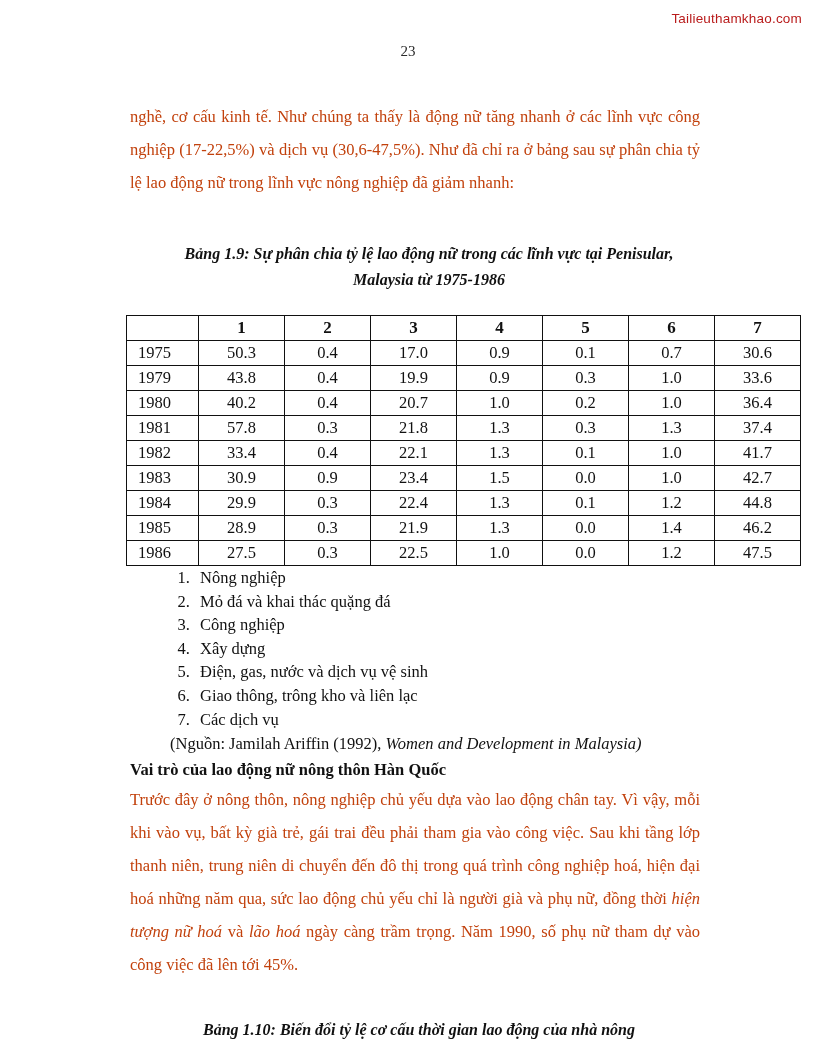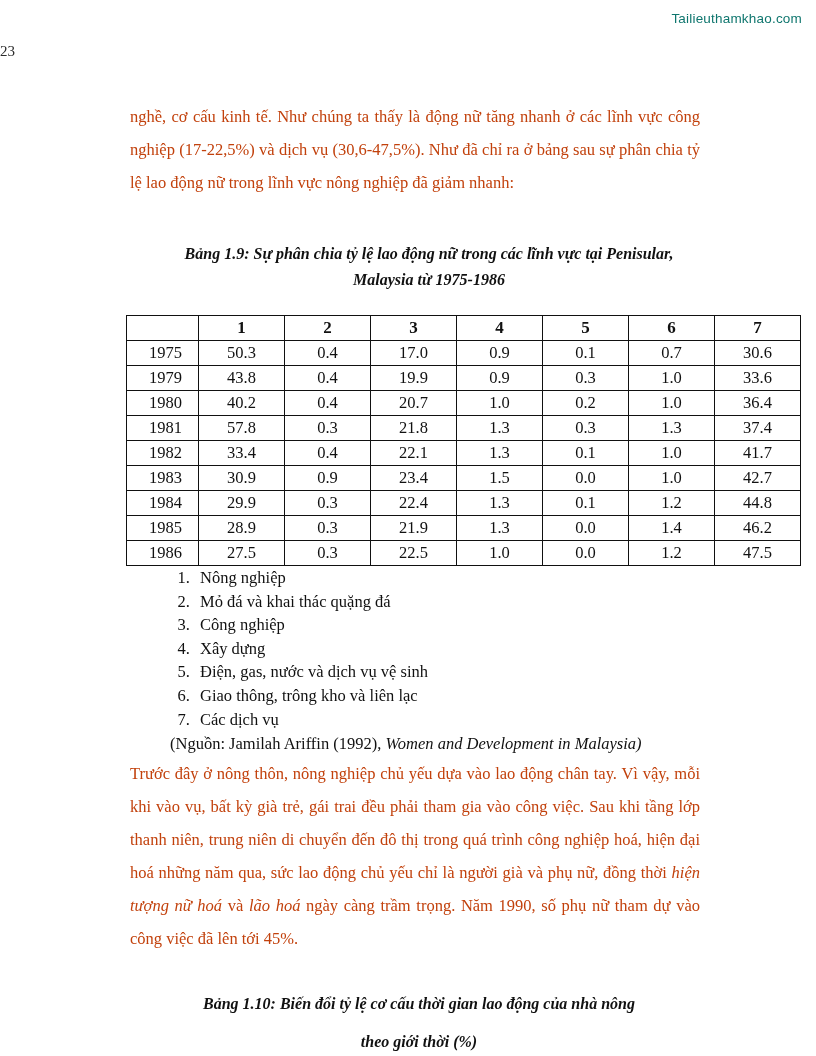--- a/index.html
+++ b/index.html
@@ -21,32 +21,32 @@
   }
 
   
   #watermark {
     position: absolute;
     top: 11px;
     right: 14px;
     font-family: "Liberation Sans", "DejaVu Sans", sans-serif;
     font-size: 13.5px;
     letter-spacing: 0.2px;
-    color: #0f766e;
+    color: #b91c1c;
     white-space: nowrap;
     user-select: none;
   }
 
   
   #page-number {
     position: absolute;
     top: 43px;
     left: 0;
     width: 816px;
-    text-align: left;
+    text-align: center;
     font-size: 15px;
     color: #2b2b2b;
   }
 
   
   #content {
     position: absolute;
     left: 130px;
     top: 100px;
     width: 570px;
@@ -100,21 +100,21 @@
   #table-1-9 col.c-year { width: 72px; }
   #table-1-9 col.c-data { width: 86px; }
   #table-1-9 thead th {
     text-align: center;
     font-weight: bold;
     font-size: 17px;
   }
   #table-1-9 thead th.blank { border-right: 1px solid #111; }
   #table-1-9 tbody td.year {
     text-align: left;
-    padding-left: 22px;
+    padding-left: 11px;
   }
   #table-1-9 tbody td.val {
     text-align: center;
   }
 
   
   ol.legend-list {
     margin: 0;
     padding: 0 0 0 64px;
     font-size: 16.5px;
@@ -308,20 +308,21 @@
       <li>Mỏ đá và khai thác quặng đá</li>
       <li>Công nghiệp</li>
       <li>Xây dựng</li>
       <li>Điện, gas, nước và dịch vụ vệ sinh</li>
       <li>Giao thông, trông kho và liên lạc</li>
       <li>Các dịch vụ</li>
     </ol>
 
     <p class="source-line"><span>(Nguồn: Jamilah Ariffin (1992), </span><i>Women and Development in Malaysia)</i></p>
 
+    <p class="subheading">Vai trò của lao động nữ nông thôn Hàn Quốc</p>
 
     <p class="body-text"><span>Trước đây ở nông thôn, nông nghiệp chủ yếu dựa vào lao động chân tay. Vì vậy, mỗi khi vào vụ, bất kỳ già trẻ, gái trai đều phải tham gia vào công việc. Sau khi tầng lớp thanh niên, trung niên di chuyển đến đô thị trong quá trình công nghiệp hoá, hiện đại hoá những năm qua, sức lao động chủ yếu chỉ là người già và phụ nữ, đồng thời </span><i>hiện tượng nữ hoá</i><span> và </span><i>lão hoá</i><span> ngày càng trầm trọng. Năm 1990, số phụ nữ tham dự vào công việc đã lên tới 45%.</span></p>
 
     <div class="spacer-14"></div>
 
     <div class="table-caption caption-1-10">
       <span>Bảng 1.10: Biến đổi tỷ lệ cơ cấu thời gian lao động của nhà nông</span><br>
       <span>theo giới thời (%)</span>
     </div>
 

